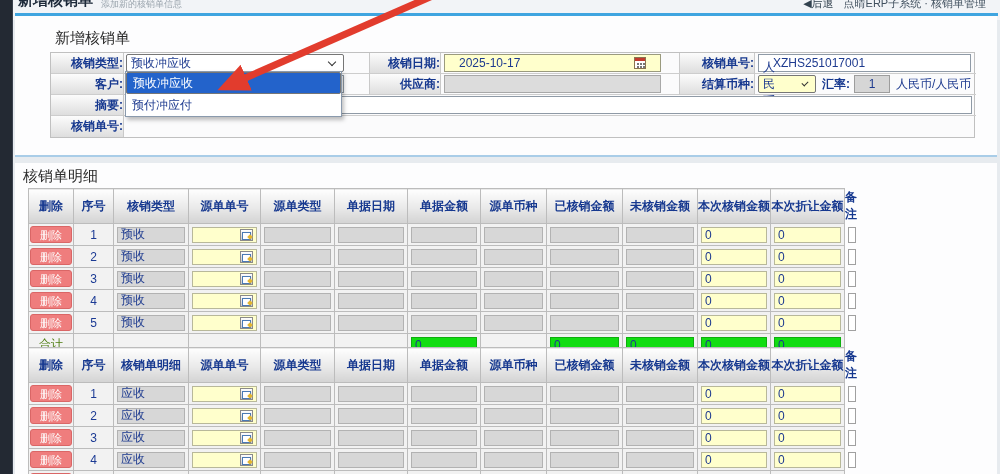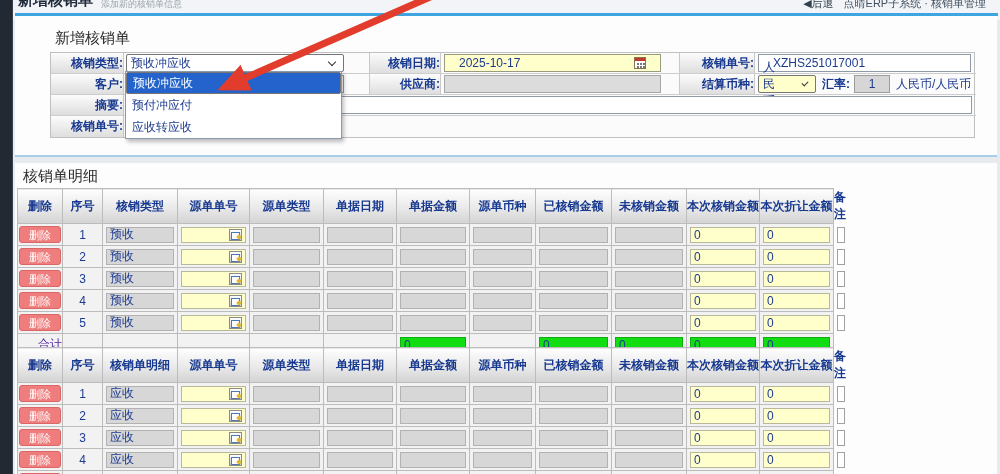--- a/index.html
+++ b/index.html
@@ -60,35 +60,35 @@
   .lookup-btn::after { content:""; position:absolute; right:0; bottom:1px; width:4px; height:4px;
                        background:#e3b52f; transform:rotate(45deg); }
 
   
   .dropdown { position:absolute; left:125px; top:71px; width:217px; background:#fff;
               border:1px solid #8a9aad; box-shadow:2px 3px 4px rgba(0,0,0,.25); z-index:30; }
   .dd-item { height:22px; line-height:22px; padding-left:6px; font-size:12px; color:#1d3a8f; background:#fff; cursor:pointer; }
   .dd-item.sel { background:#2363cb; color:#fff; }
 
   
-  .dtable { position:absolute; left:2px; border-collapse:collapse; table-layout:fixed; width:813px; background:#f2f2f2; }
+  .dtable { position:absolute; left:13px; border-collapse:collapse; table-layout:fixed; width:813px; background:#f2f2f2; }
   .dtable th, .dtable td { border:1px solid #bcbcbc; height:22px; padding:0; font-size:12px; }
   .dtable th { background:linear-gradient(180deg,#fefefe,#e9e9e9 55%,#d3d3d3); color:#16388f; font-weight:bold; text-align:center; }
   .dtable td { background:#f2f2f2; vertical-align:middle; }
   .seq { text-align:center; color:#1b3a94; }
   .box { display:flex; align-items:center; height:16px; margin:0 3px; border:1px solid #acacac;
          padding:0 3px; font-size:12px; color:#1d3a8f; background:#fff; }
   .box.gray { background:#d7d7d7; border-color:#b2b2b2; }
   .box.yellow { background:#ffffcc; border-color:#b8b89a; }
   .box.green { background:#12dd12; border-color:#0fae0f; }
   .box.white { background:#fff; border-color:#a0a0a0; }
   .del-btn { display:block; margin:0 auto; width:42px; height:17px; background:#ef7d7d; border:1px solid #da6666;
              border-radius:3px; color:#fff; font-size:11px; line-height:14px; cursor:pointer;
              font-family:"Liberation Sans","DejaVu Sans",sans-serif; }
-  .tot-label { text-align:right; color:#4c1d95; }
+  .tot-label { text-align:center; color:#4d7c0f; }
 
   
   .arrow-svg { position:absolute; left:0; top:0; z-index:50; pointer-events:none; }
 </style>
 </head>
 <body>
 
 <div id="app">
 
   <div class="sidebar"></div>
@@ -153,21 +153,20 @@
       </div>
 
       <div class="fcell flabel first" style="border-bottom:none;">核销单号:</div>
       <div class="fcell span5" style="border-bottom:none;"></div>
     </div>
   </div>
 
   <div class="dropdown">
     <div class="dd-item sel">预收冲应收</div>
     <div class="dd-item">预付冲应付</div>
-    <div class="dd-item">应收转应收</div>
   </div>
 
   <div class="panel2">
     <div class="sec-title" style="left:8px; top:4px;">核销单明细</div>
 
     <table class="dtable" style="top:25px;">
       <colgroup>
         <col style="width:45px">
           <col style="width:40px">
           <col style="width:75px">

